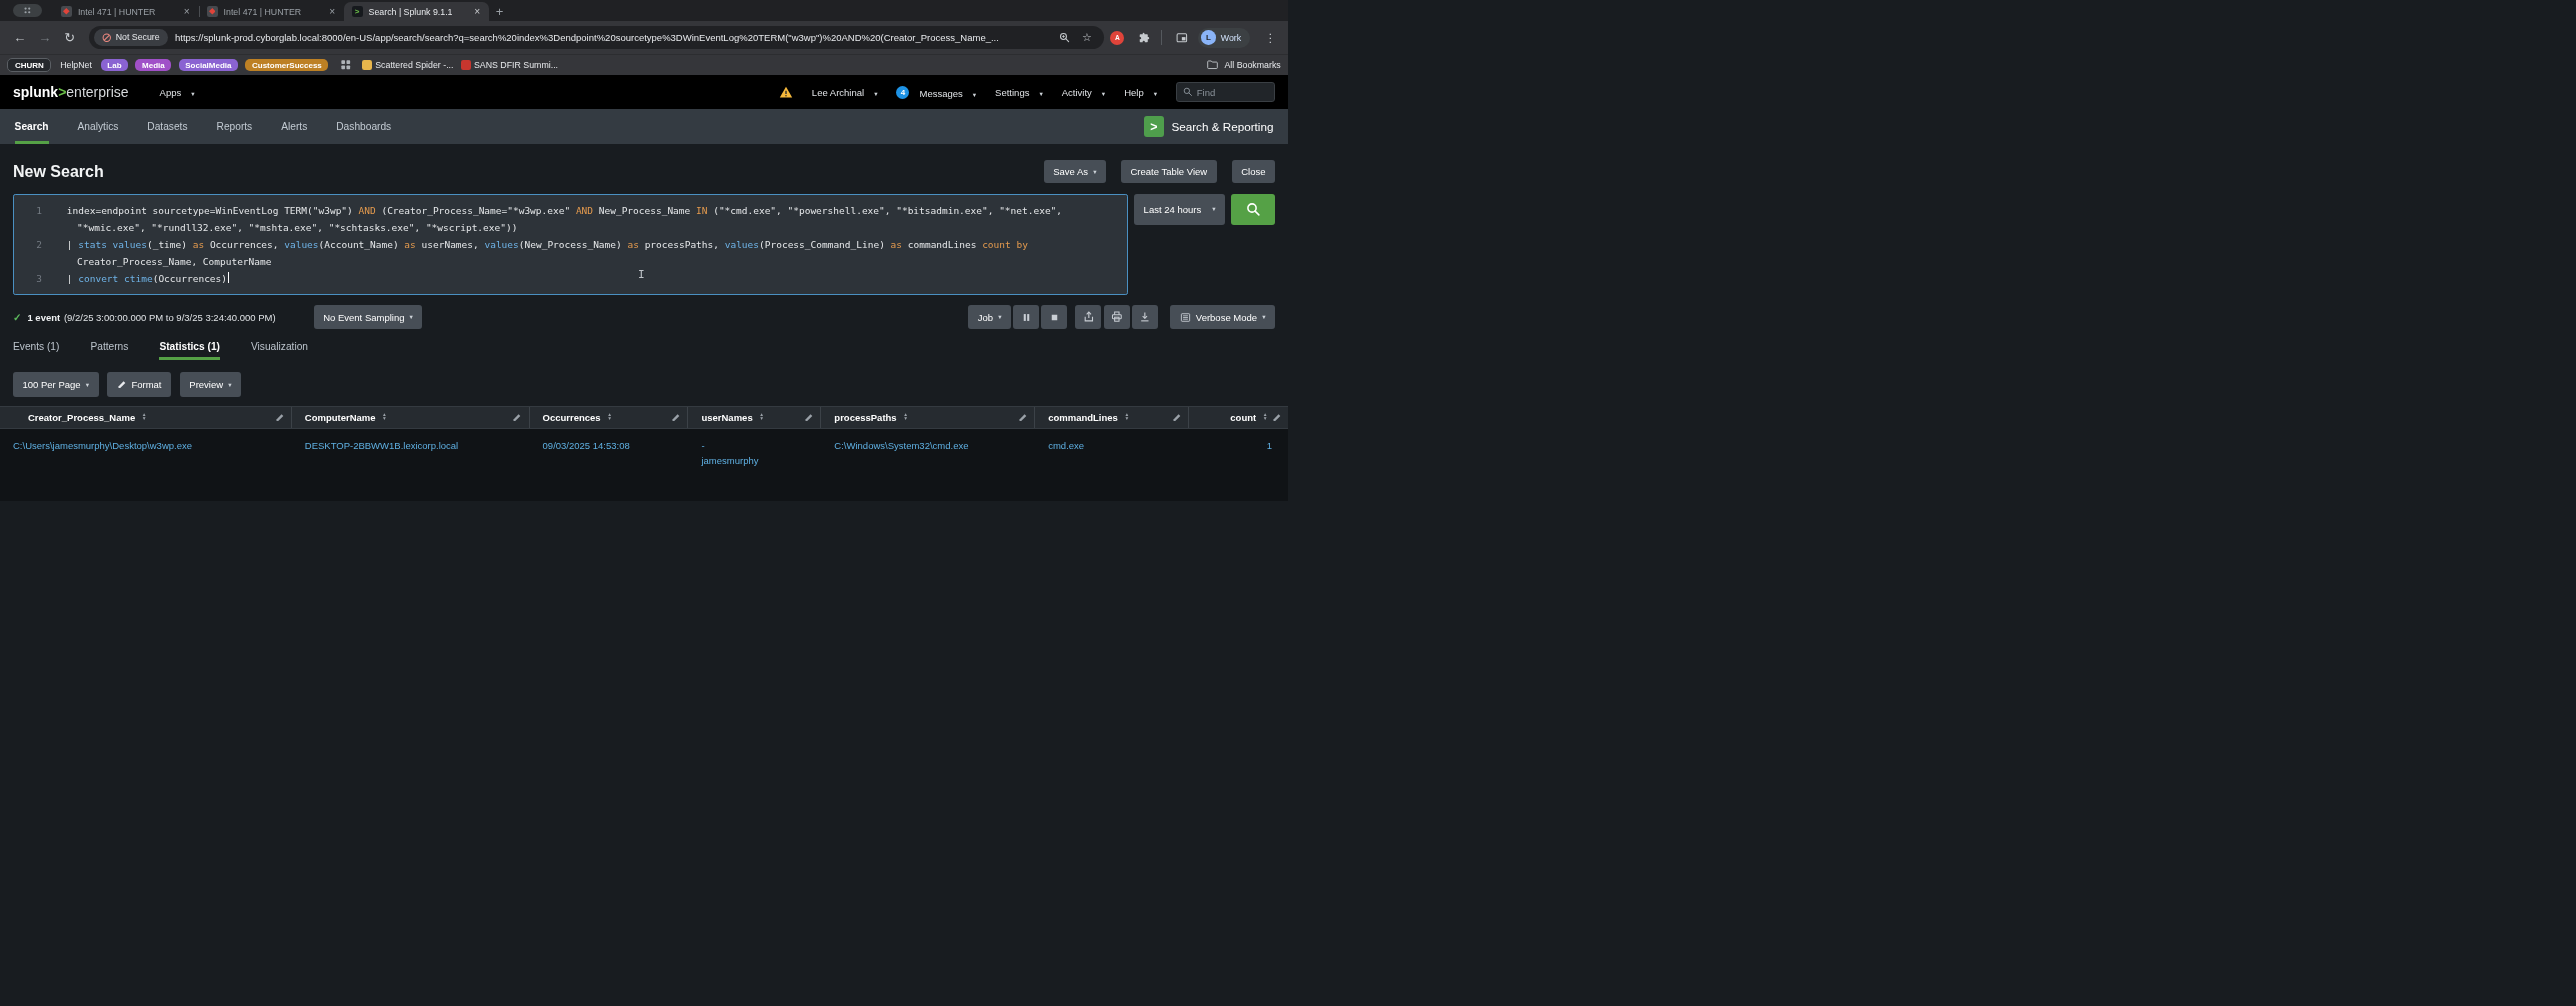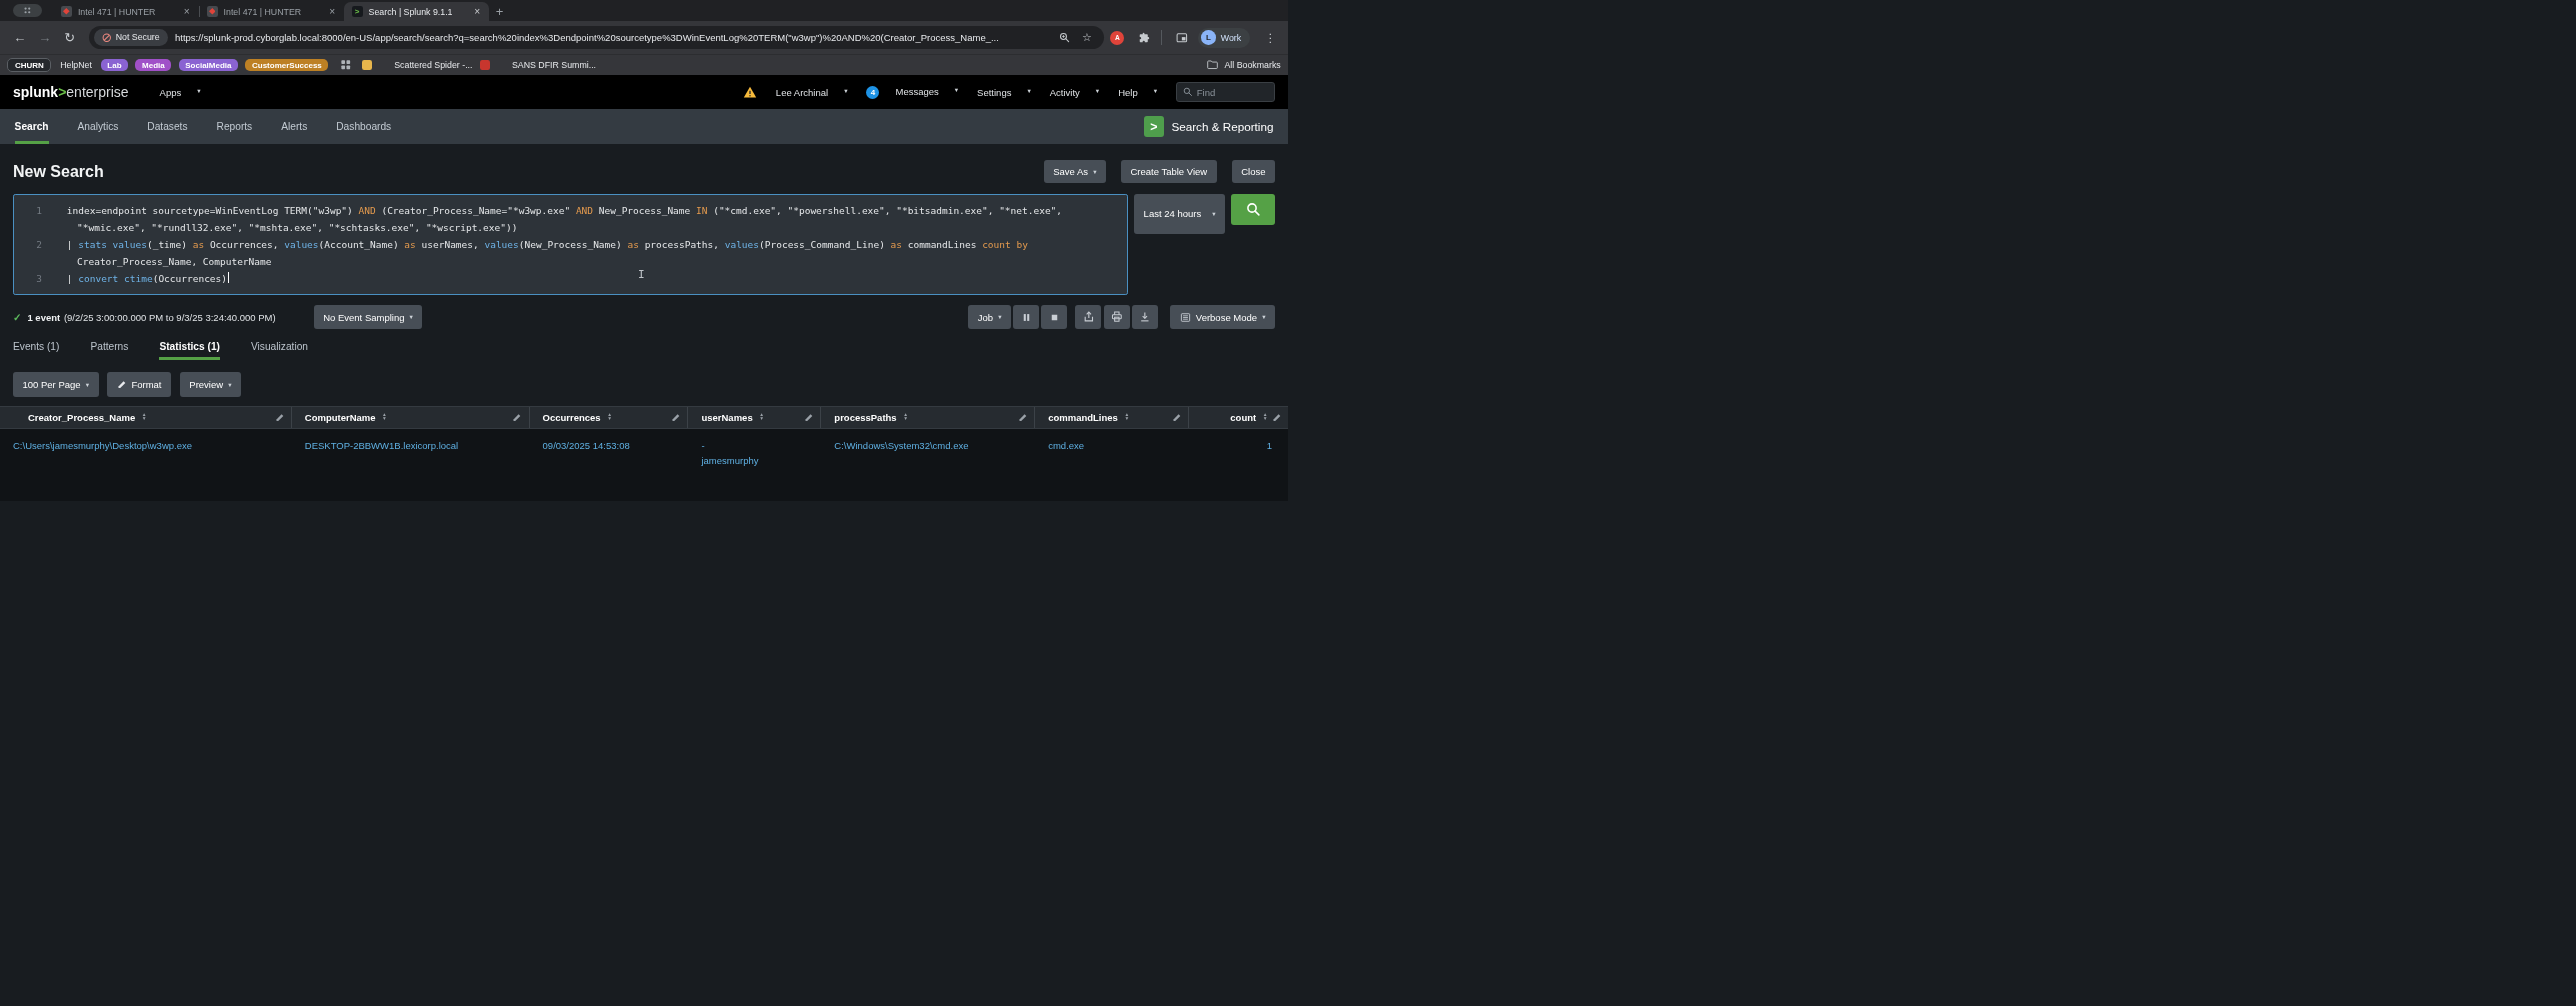--- a/index.html
+++ b/index.html
@@ -55,33 +55,33 @@
 
   
   .bookmarks { height:21px; background:#35363a; border-top:0.7px solid #2c2d30; display:flex;
                align-items:center; padding:0 7.3px; font-size:8.8px; color:#dfe1e5; gap:7.3px; }
   .bm-chip { border-radius:5px; padding:1.5px 6.6px; font-size:8px; font-weight:bold; color:#fff; }
   .chip-churn { background:#25282c; border:0.7px solid #5b5f64; }
   .chip-plain { background:transparent; font-weight:normal; font-size:8.8px; padding:1.5px 1.5px; color:#e8eaed; }
   .chip-purple { background:#8a63d2; }
   .chip-purple2 { background:#a050c8; }
   .chip-orange { background:#bd8024; }
-  .bm-item { display:flex; align-items:flex-end; gap:22px; color:#e8eaed; }
+  .bm-item { display:flex; align-items:flex-end; gap:3px; color:#e8eaed; }
   .bm-fav { width:10.2px; height:10.2px; border-radius:2.2px; flex:none; }
   .bm-fav.yellow { background:#e8b64c; }
   .bm-fav.red { background:#c8362e; }
   .bm-right { margin-left:auto; display:flex; align-items:center; gap:6px; color:#e8eaed; }
 
   
   .splunk-header { height:34px; background:#000; display:flex; align-items:center; padding:0 13px; }
   .logo { font-size:14px; letter-spacing:0; white-space:nowrap; }
   .logo .brand { font-weight:bold; color:#fff; }
   .logo .gt { font-weight:bold; color:#6cc04a; }
   .logo .product { color:#d6d9dc; font-weight:normal; }
-  .hdr-item { color:#e0e3e6; font-size:9.5px; display:flex; align-items:flex-start; gap:16px; white-space:nowrap; }
+  .hdr-item { color:#e0e3e6; font-size:9.5px; display:flex; align-items:flex-end; gap:10px; white-space:nowrap; }
   .apps { margin-left:31px; }
   .hdr-right { margin-left:auto; display:flex; align-items:center; gap:19px; }
   .msg-badge { width:13px; height:13px; border-radius:50%; background:#1e93e6; color:#fff;
                font-size:8px; font-weight:bold; display:flex; align-items:center; justify-content:center; }
   .find-box { width:99px; height:20.5px; background:#212529; border:0.7px solid #3a3f44; border-radius:2.9px;
               display:flex; align-items:center; gap:4.4px; padding:0 5.9px; }
   .find-input { flex:1; min-width:0; background:transparent; border:none; outline:none; color:#c7ccd1;
                 font-size:9.5px; font-family:"Liberation Sans",sans-serif; }
   .find-input::placeholder { color:#8b939b; }
   .caret { font-size:6.6px; color:#cdd3d8; }
@@ -97,21 +97,21 @@
   .app-title { font-size:11.7px; color:#fff; }
 
   
   .content { padding:16px 13px 0; }
   .page-head { display:flex; align-items:center; }
   .page-title { font-size:16px; font-weight:600; color:#f2f4f5; }
   .head-actions { margin-left:auto; display:flex; gap:15px; }
   .btn { display:inline-flex; align-items:center; gap:5.1px; background:#474e56; color:#fff;
          font-size:9.5px; border:none; border-radius:2.9px; padding:0 9.5px; height:23.4px;
          font-family:"Liberation Sans",sans-serif; white-space:nowrap; }
-  .btn.tall { height:40px; }
+  .btn.tall { height:31px; }
   .btn.icon-only { width:26px; padding:0; justify-content:center; }
 
   
   .search-row { display:flex; align-items:flex-start; gap:5.9px; margin-top:10.2px; }
   .editor { flex:1; background:#2d3339; border:0.7px solid #4a90c2; border-radius:2.2px;
             padding:7.3px 8.8px 7.3px 0; font-family:"DejaVu Sans Mono",monospace; font-size:9.5px;
             line-height:17px; color:#e6e8ea; min-height:100px; }
   .qline { position:relative; padding-left:63px; text-indent:-10.2px; }
   .qnum { position:absolute; left:0; top:0; width:28px; text-align:right; color:#737a82; text-indent:0; }
   .t-p { color:#e6e8ea; } .t-k { color:#e39a4e; } .t-c { color:#6fb4e8; } .t-f { color:#6fb4e8; }

